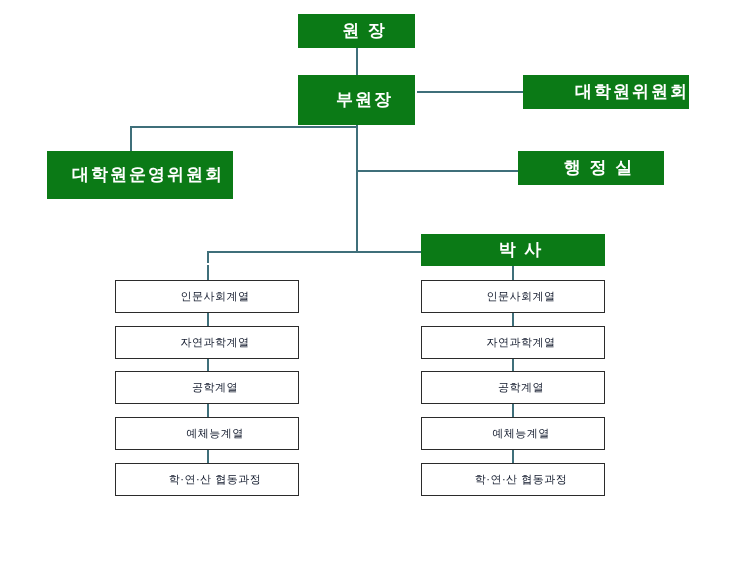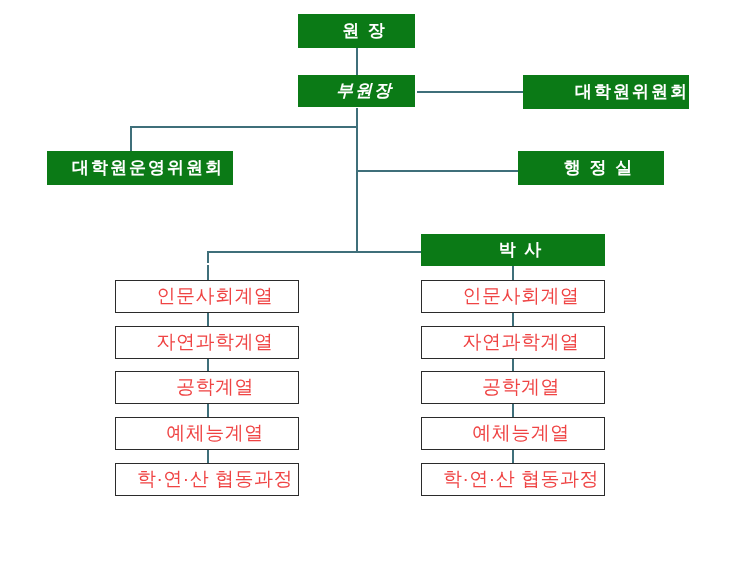--- a/index.html
+++ b/index.html
@@ -29,23 +29,23 @@
   }
   .node-green {
     background: #0b7a16;
     color: #ffffff;
     font-weight: bold;
     font-size: 17px;
     letter-spacing: 2px;
   }
   .node-white {
     background: #ffffff;
-    color: #ef4444;
+    color: #0f172a;
     border: 1.5px solid #2b2b2b;
-    font-size: 19px;
+    font-size: 11px;
     font-weight: normal;
     letter-spacing: 0.5px;
   }
   .line {
     position: absolute;
     background: #3f6f7a;
   }
   .line-h { height: 1.5px; }
   .line-v { width: 1.5px; }
 </style>
@@ -66,29 +66,29 @@
   <div class="line line-v" style="left:512px; top:251px; height:12px;"></div>
 
   <div class="line line-v" style="left:207px; top:265px; height:210px;"></div>
 
   <div class="line line-v" style="left:512px; top:265px; height:210px;"></div>
 
   <div class="node node-green" style="left:298px; top:14px; width:117px; height:34px;">
     <span>원 장</span>
   </div>
 
-  <div class="node node-green" style="left:298px; top:75px; width:117px; height:32px;font-style:italic;">
+  <div class="node node-green" style="left:298px; top:75px; width:117px; height:50px;">
     <span>부원장</span>
   </div>
 
   <div class="node node-green" style="left:523px; top:75px; width:166px; height:34px;justify-content:flex-end;">
     <span>대학원위원회</span>
   </div>
 
-  <div class="node node-green" style="left:47px; top:151px; width:186px; height:34px;">
+  <div class="node node-green" style="left:47px; top:151px; width:186px; height:48px;">
     <span>대학원운영위원회</span>
   </div>
 
   <div class="node node-green" style="left:518px; top:151px; width:146px; height:34px;">
     <span>행 정 실</span>
   </div>
 
 
   <div class="node node-green" style="left:421px; top:234px; width:184px; height:32px;">
     <span>박 사</span>

